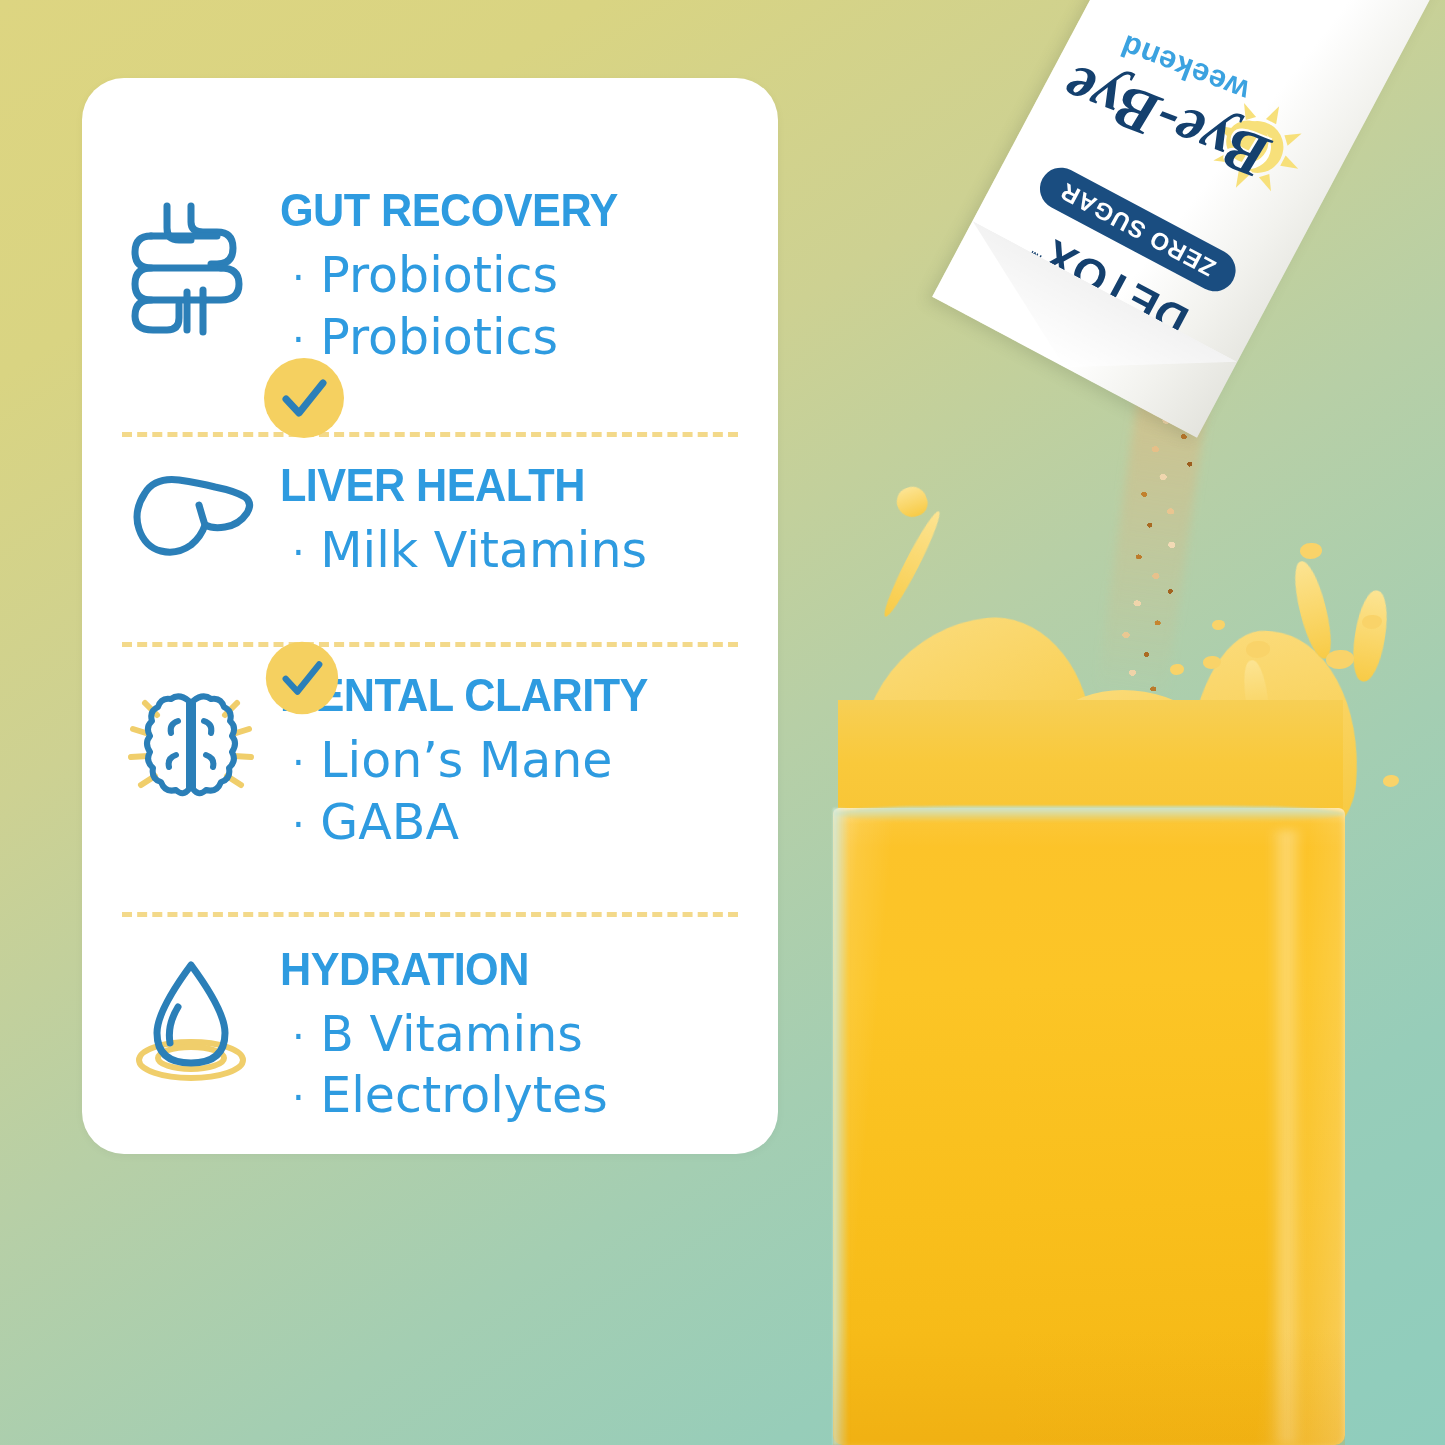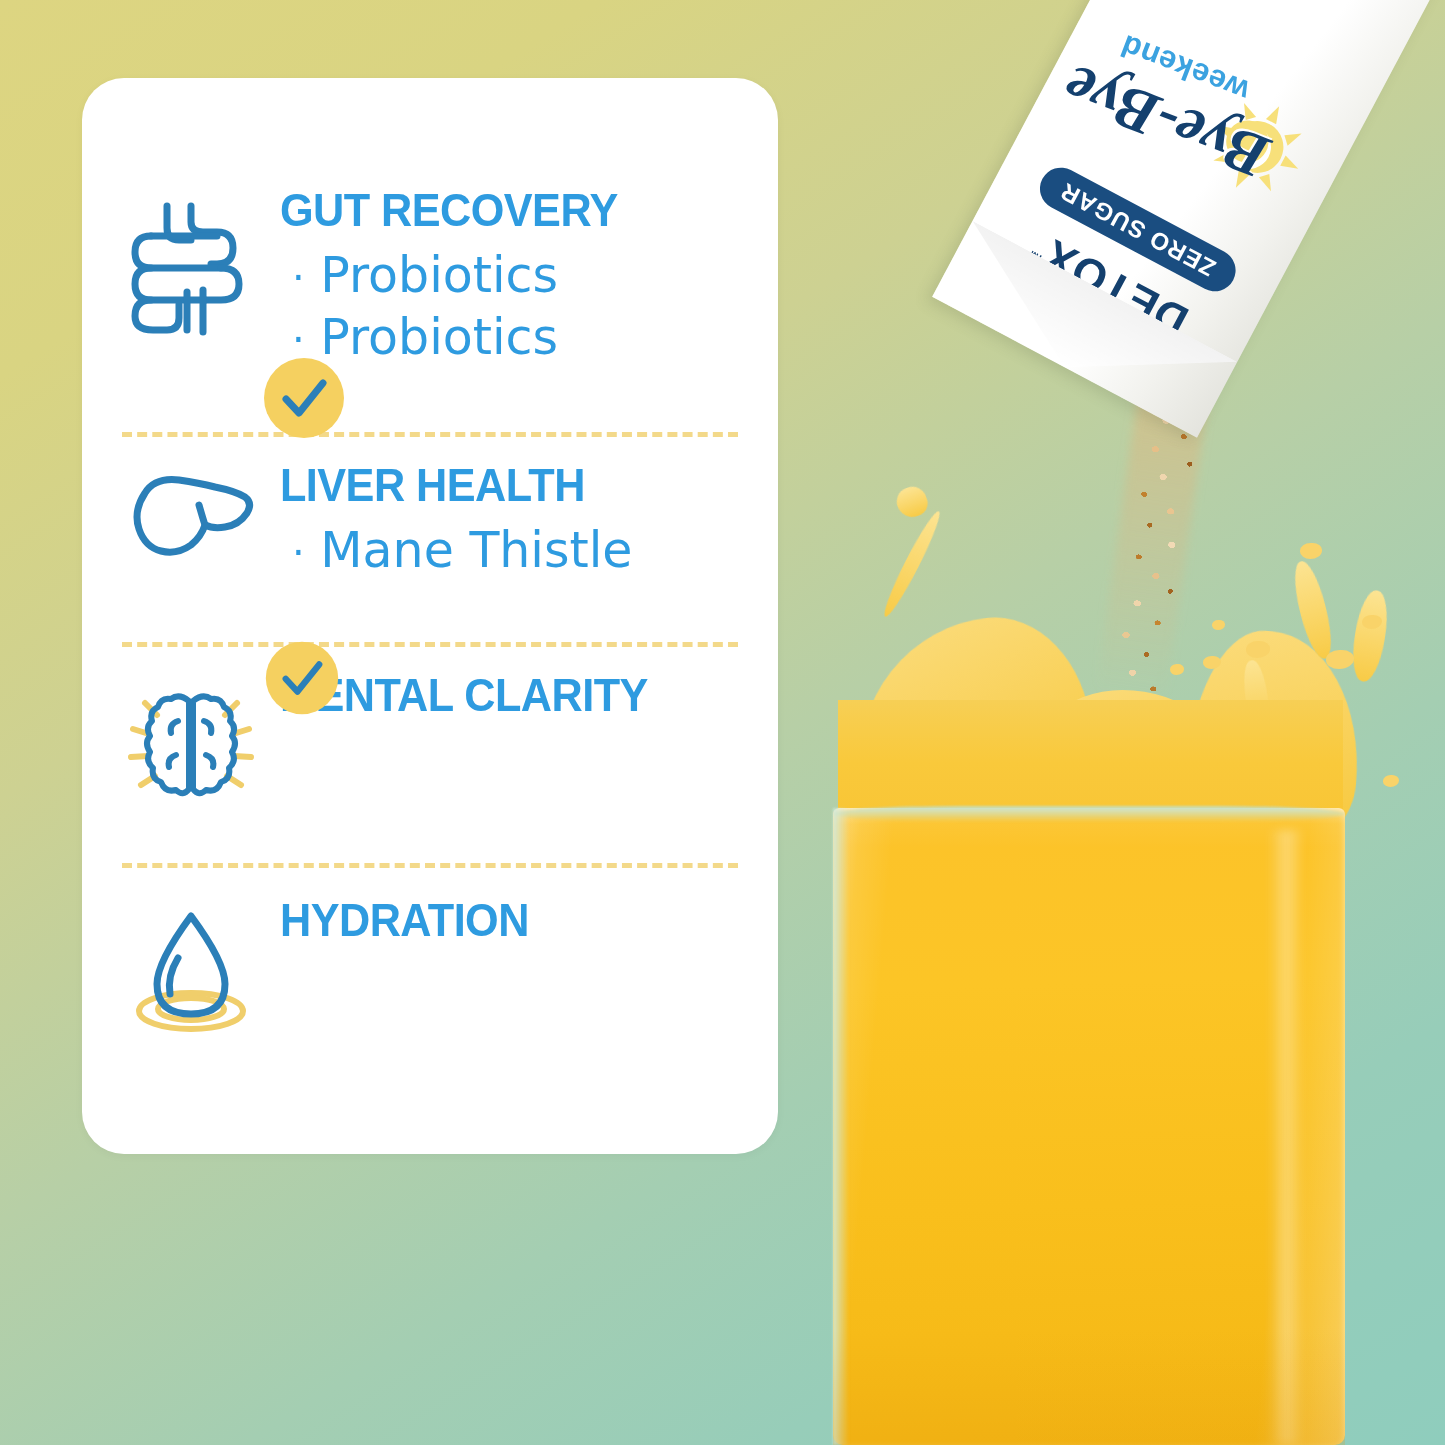--- a/index.html
+++ b/index.html
@@ -328,21 +328,21 @@
           <g fill="none" stroke="#2B7FB8" stroke-width="7" stroke-linecap="round" stroke-linejoin="round">
             <path d="M24 26 Q34 10 58 13 Q78 16 94 20 Q114 24 124 30 Q132 36 126 46 Q118 58 104 60 Q92 62 84 58
                      Q80 70 70 78 Q56 88 40 84 Q24 80 18 62 Q12 44 24 26 Z"></path>
             <path d="M78 38 Q82 52 84 58"></path>
           </g>
         </svg>
       </div>
       <div class="text-col">
         <h2 class="sec-title">LIVER HEALTH</h2>
         <ul class="bullets">
-          <li><span class="dot">·</span> <span>Mane Thistle</span></li>
+          <li><span class="dot">·</span> <span>Milk Vitamins</span></li>
         </ul>
       </div>
     </div>
 
     <div class="divider div-2"></div>
 
     <div class="section sec-mental">
       <div class="icon-col">
         <svg width="140" height="140" viewBox="0 0 140 140">
           <g stroke="#F0CE6B" stroke-width="6" stroke-linecap="round">
@@ -362,40 +362,48 @@
                      Q117 66 111 75 Q116 84 108 91 Q110 102 100 105 Q96 116 85 113 Q78 120 72 112 L72 24 Z"></path>
             <path d="M57 44 Q48 47 50 56"></path>
             <path d="M83 44 Q92 47 90 56"></path>
             <path d="M55 78 Q46 81 48 90"></path>
             <path d="M85 78 Q94 81 92 90"></path>
           </g>
         </svg>
       </div>
       <div class="text-col">
         <h2 class="sec-title">MENTAL CLARITY</h2>
+        <ul class="bullets">
+          <li><span class="dot">·</span> <span>Lion’s Mane</span></li>
+          <li><span class="dot">·</span> <span>GABA</span></li>
+        </ul>
       </div>
     </div>
 
     <div class="divider div-3"></div>
 
     <div class="section sec-hydration">
       <div class="icon-col">
         <svg width="140" height="140" viewBox="0 0 140 140">
           <g fill="none" stroke="#F0CE6B" stroke-width="6" stroke-linecap="round">
             <ellipse cx="70" cy="109" rx="52" ry="18"></ellipse>
             <ellipse cx="70" cy="107" rx="33" ry="11"></ellipse>
           </g>
           <g fill="none" stroke="#2B7FB8" stroke-width="7" stroke-linecap="round" stroke-linejoin="round">
             <path d="M70 14 Q104 60 104 82 Q104 112 70 112 Q36 112 36 82 Q36 60 70 14 Z"></path>
             <path d="M57 56 Q46 74 49 92"></path>
           </g>
         </svg>
       </div>
       <div class="text-col">
         <h2 class="sec-title">HYDRATION</h2>
+        <ul class="bullets">
+          <li><span class="dot">·</span> <span>B Vitamins</span></li>
+          <li><span class="dot">·</span> <span>Electrolytes</span></li>
+        </ul>
       </div>
     </div>
 
     <svg style="position:absolute;left:180px;top:278px;width:84px;height:84px;" viewBox="0 0 84 84">
       <circle cx="42" cy="42" r="40" fill="#F5D060"></circle>
       <path d="M24 43 L37 57 L61 27" fill="none" stroke="#2B7FB8" stroke-width="7" stroke-linecap="round" stroke-linejoin="round"></path>
     </svg>
     <svg style="position:absolute;left:182px;top:562px;width:76px;height:76px;" viewBox="0 0 84 84">
       <circle cx="42" cy="42" r="40" fill="#F5D060"></circle>
       <path d="M24 43 L37 57 L61 27" fill="none" stroke="#2B7FB8" stroke-width="7" stroke-linecap="round" stroke-linejoin="round"></path>

